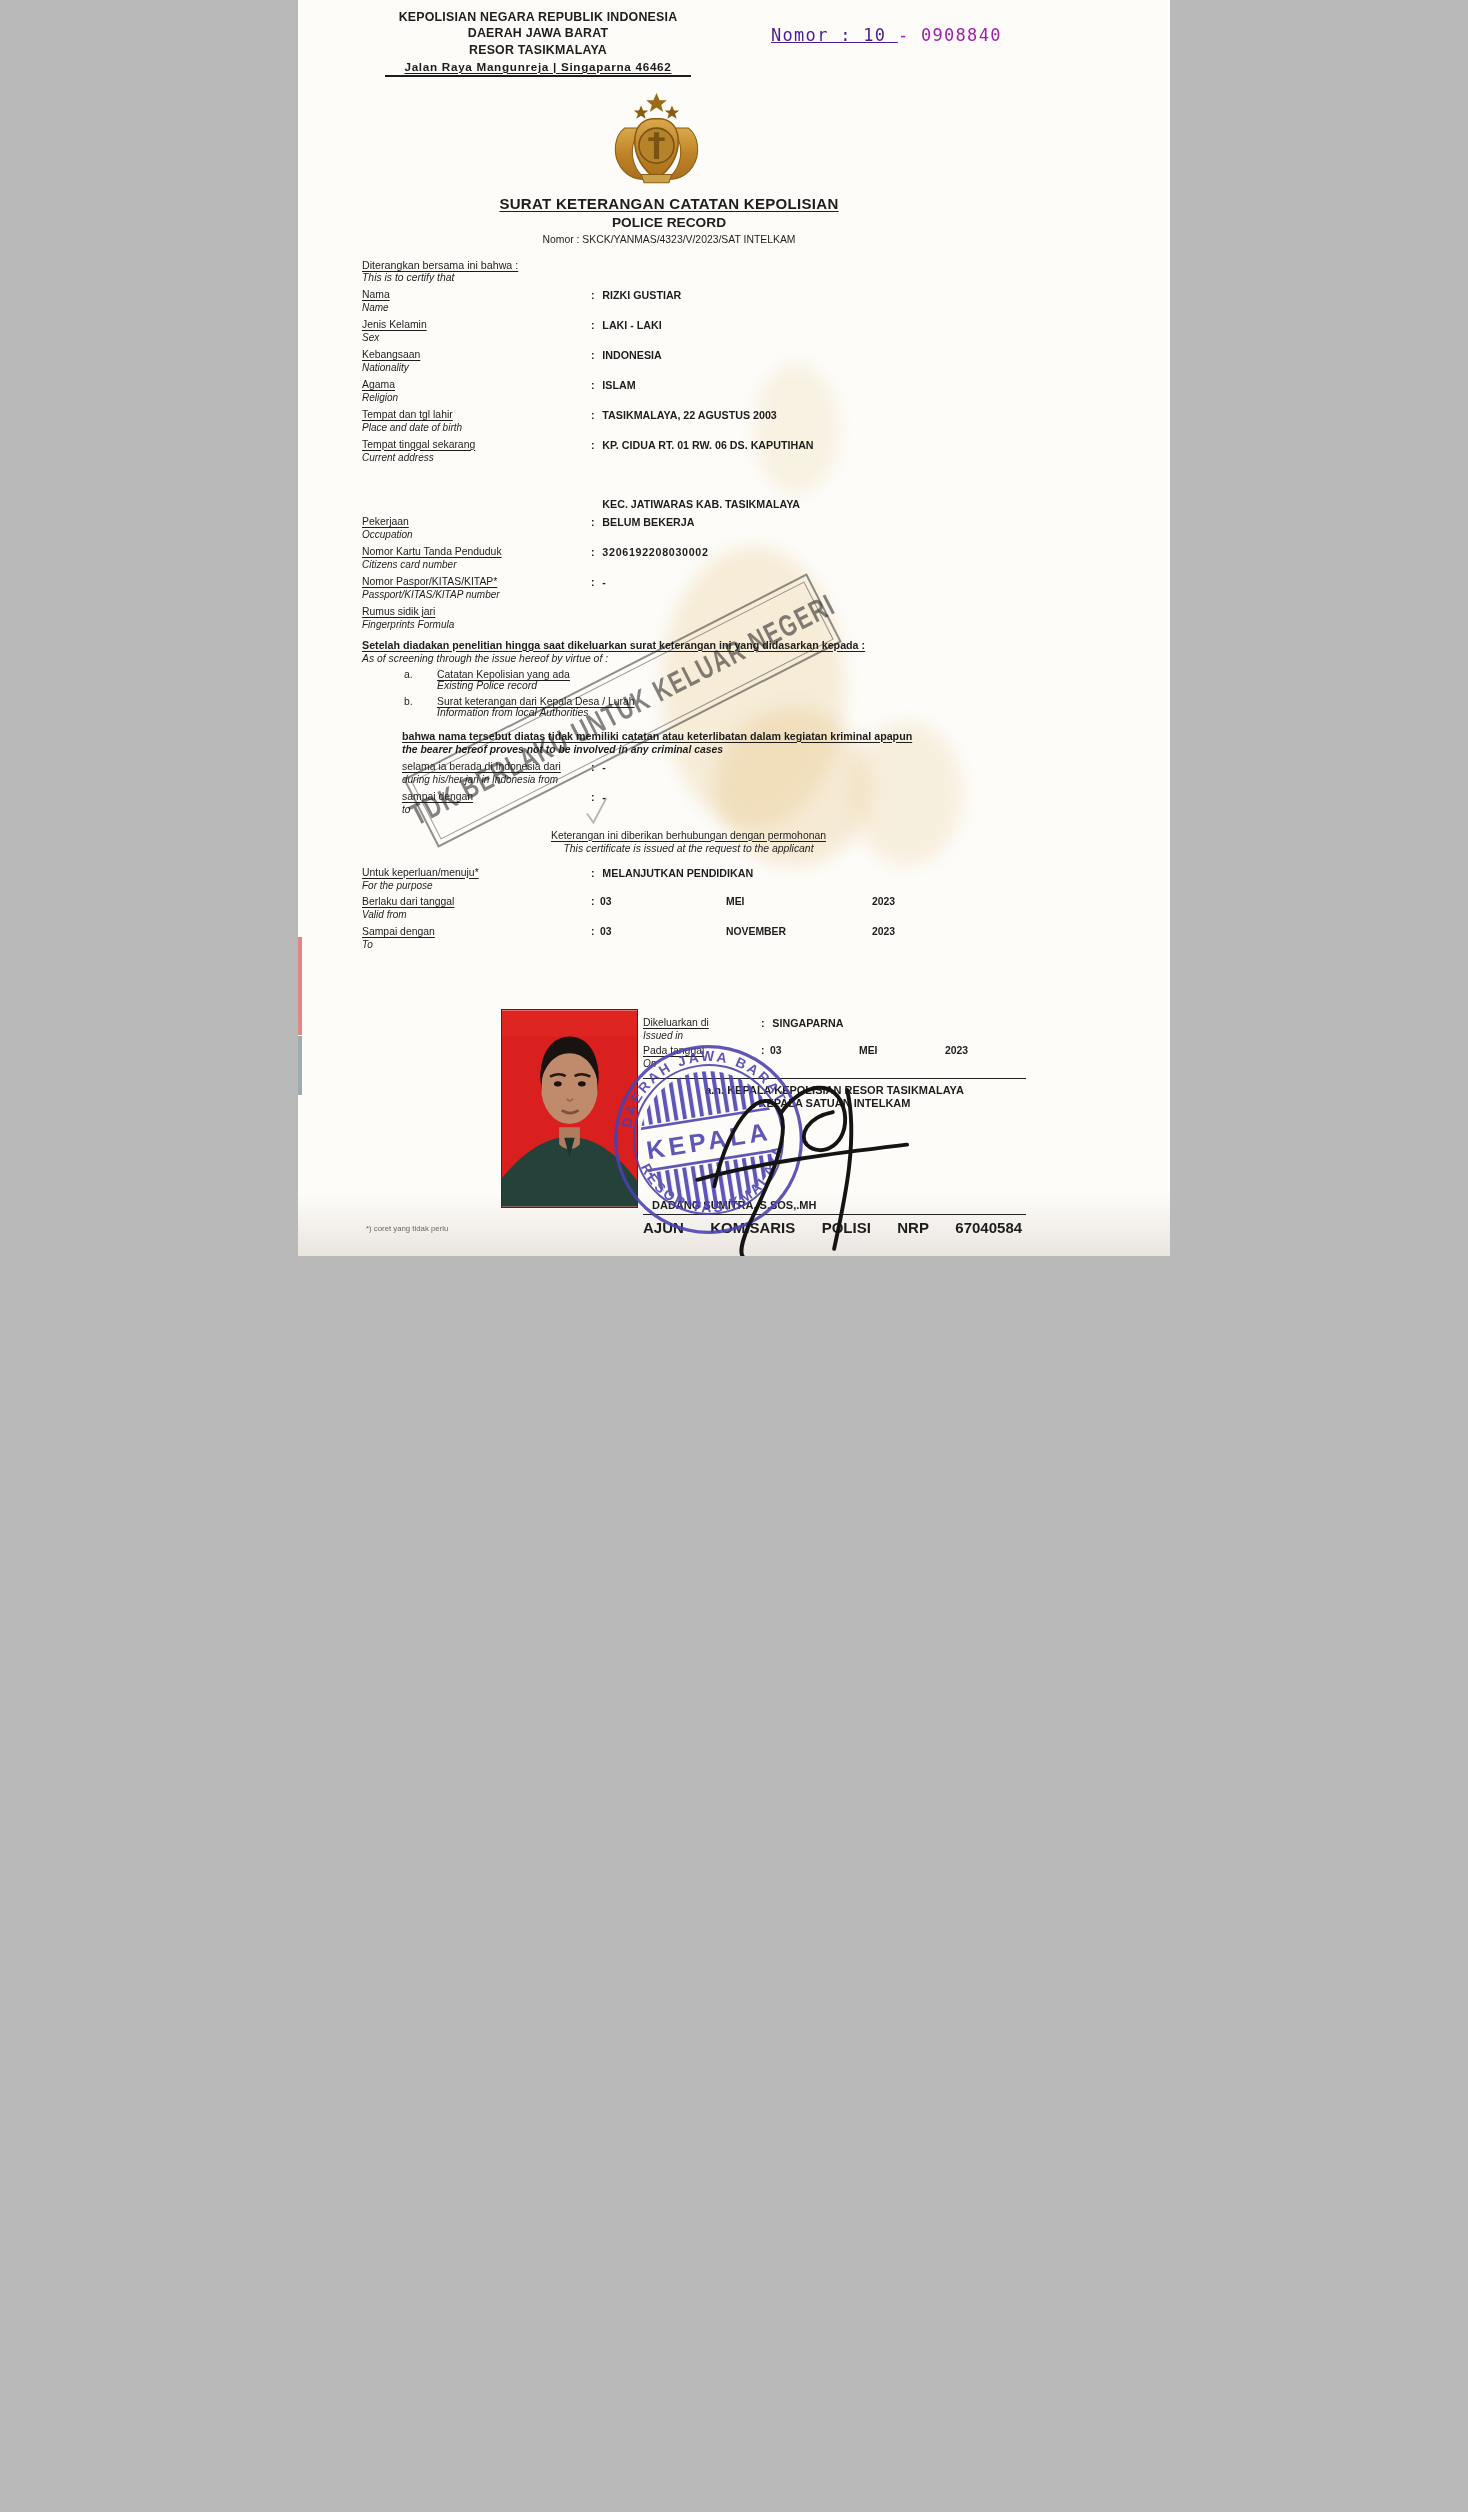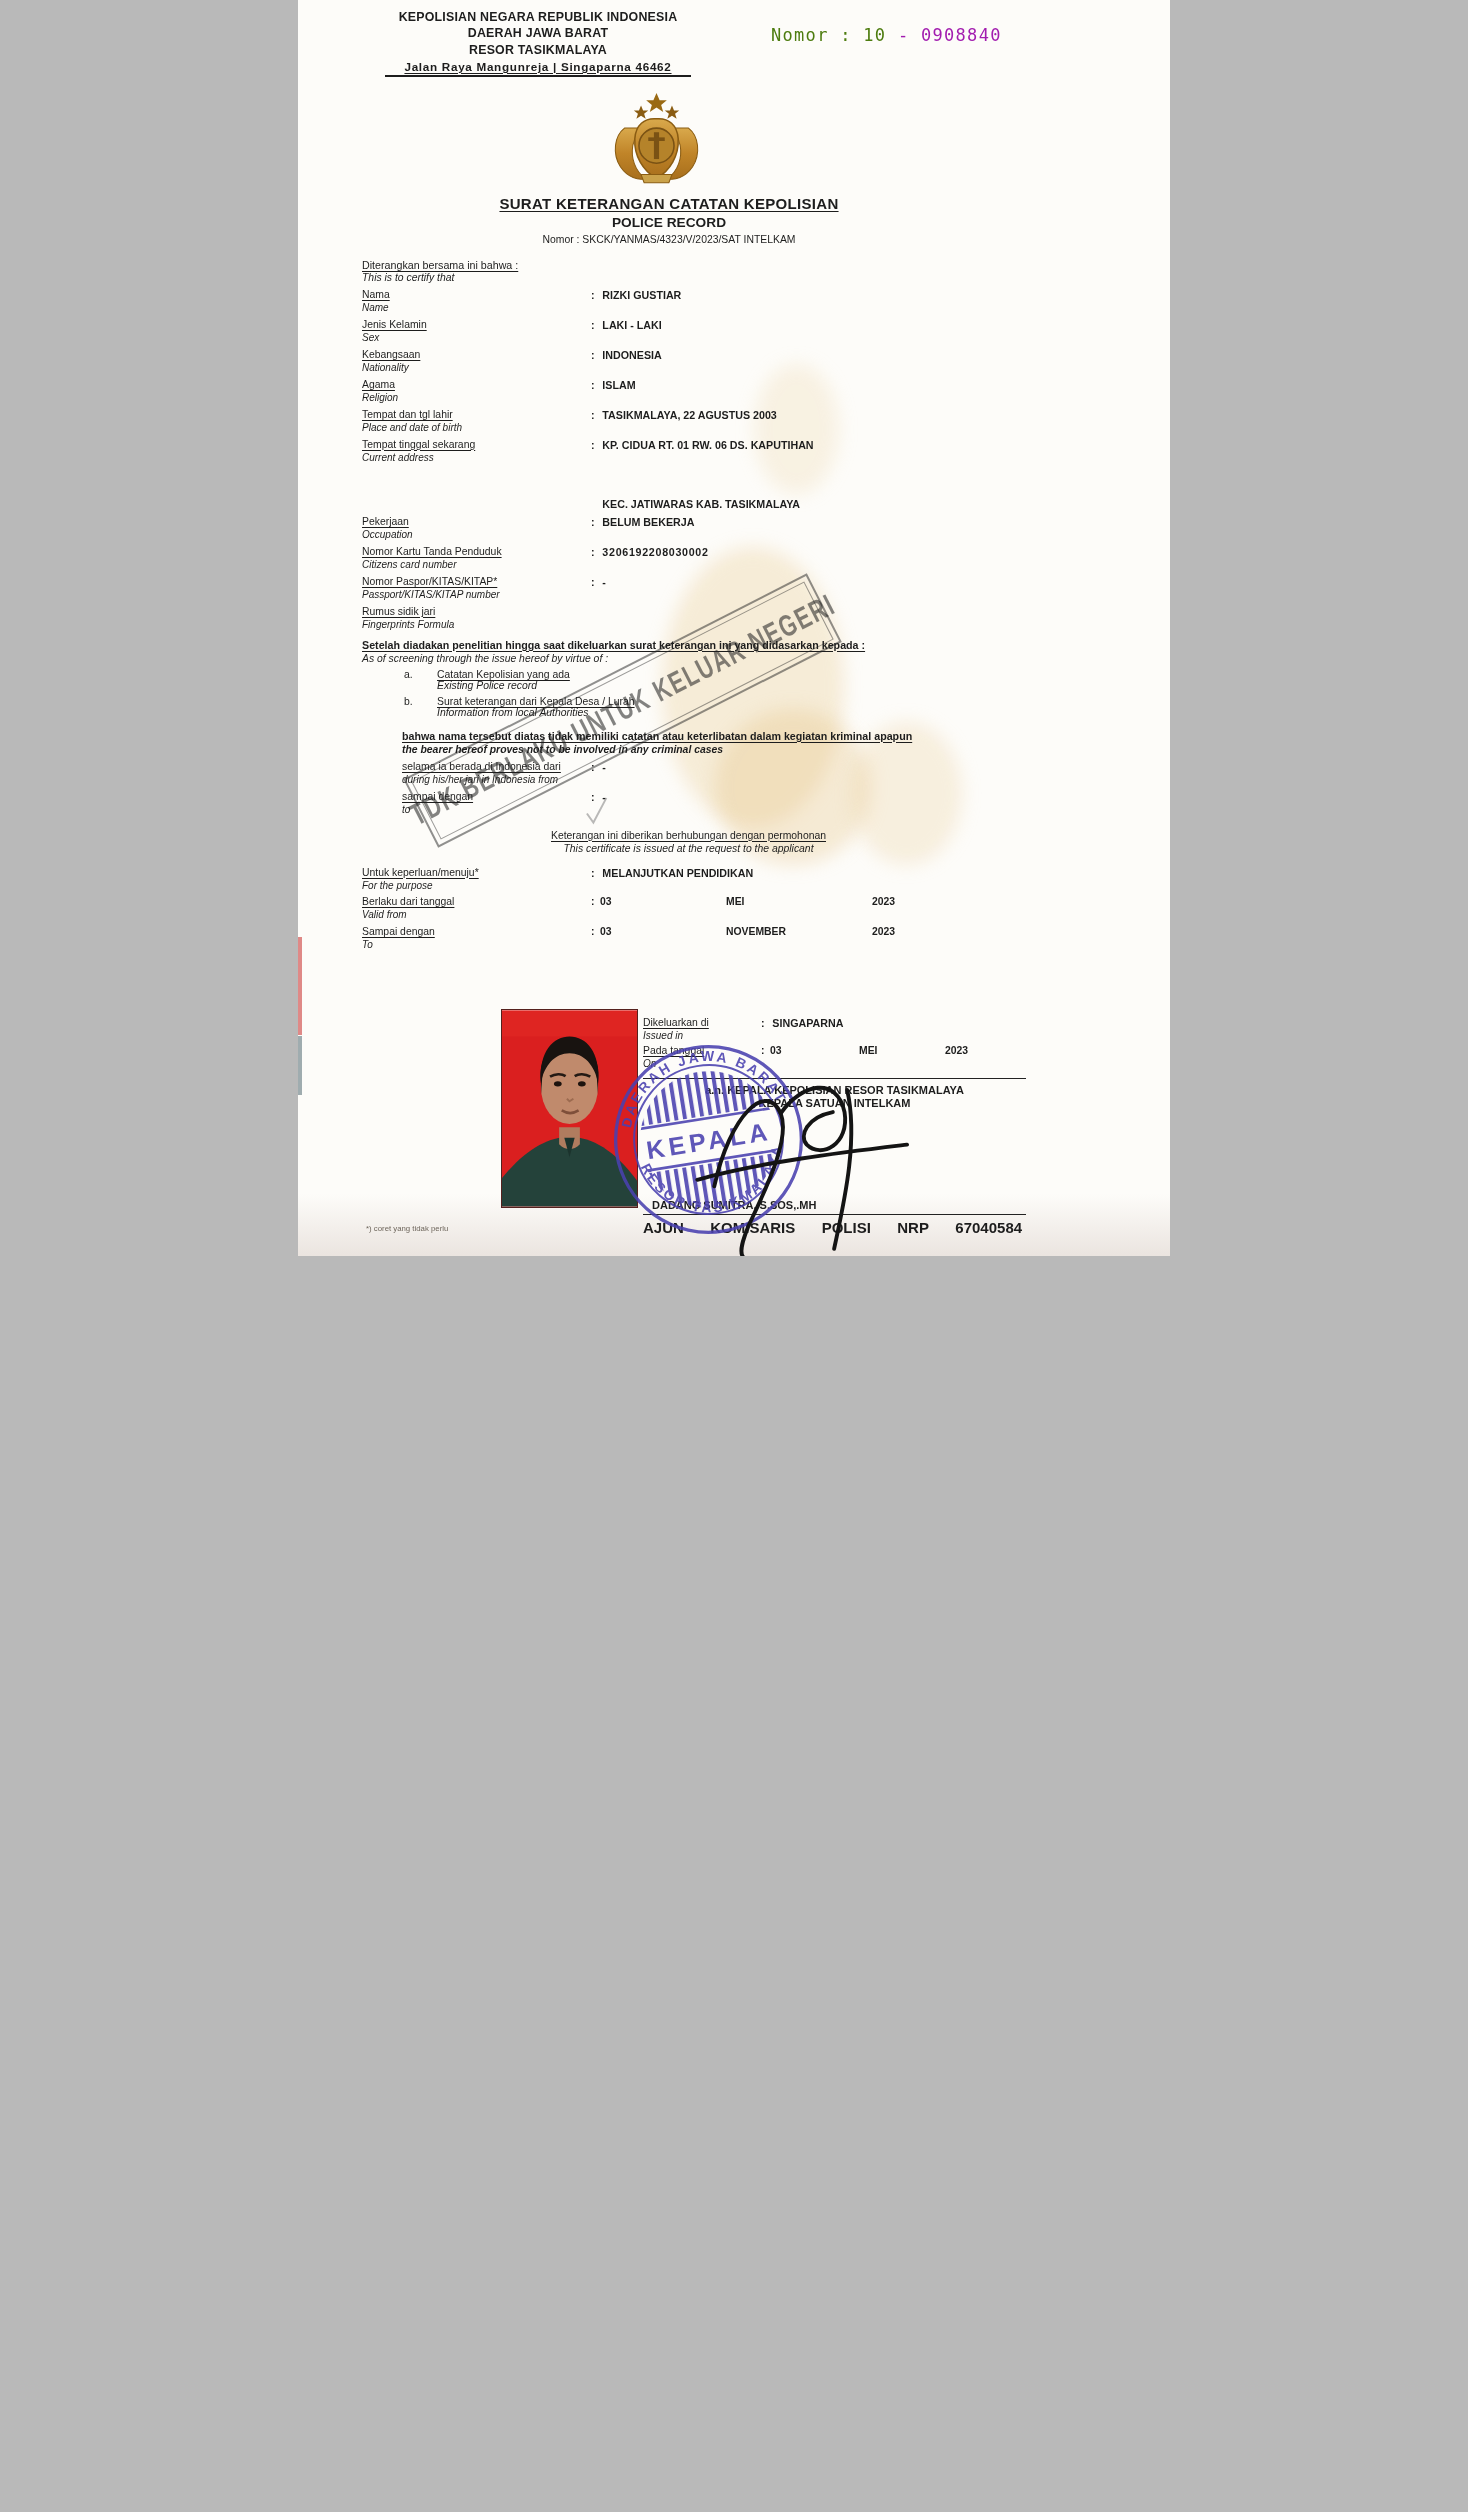--- a/index.html
+++ b/index.html
@@ -20,21 +20,21 @@
     background:linear-gradient(rgba(0,0,0,0),rgba(205,190,182,.38));pointer-events:none;}
   .edge-red{position:absolute;left:0;top:937px;width:3.9px;height:98px;background:rgba(198,42,42,.55);}
   .edge-teal{position:absolute;left:0;top:1036px;width:3.9px;height:59px;background:rgba(45,75,85,.45);}
   
   .hdr{position:absolute;left:87px;top:9px;width:306px;text-align:center;}
   .hdr .l{font-weight:bold;font-size:12.4px;line-height:16.3px;letter-spacing:0.2px;}
   .hdr .addr{font-size:11.7px;font-weight:bold;letter-spacing:0.7px;margin-top:2px;
     border-bottom:2px solid #1d1d1d;padding-bottom:2px;}
   .serial{position:absolute;left:473px;top:25px;font-family:"DejaVu Sans Mono",monospace;
     font-size:17px;letter-spacing:1.3px;white-space:nowrap;}
-  .serial .sp{color:#4d7c0f;}
+  .serial .sp{color:#4c1d95;text-decoration:underline;}
   .serial .sd{color:#a21caf;}
   
   .emblem{position:absolute;left:305px;top:92px;width:107px;height:98px;}
   
   .titleblk{position:absolute;left:13px;top:195px;width:716px;text-align:center;}
   .titleblk .t1{font-size:15px;font-weight:bold;letter-spacing:0.3px;}
   .titleblk .t2{font-size:13.7px;font-weight:bold;margin-top:3.3px;}
   .titleblk .t3{font-size:10.4px;margin-top:3.9px;}
   
   .content{position:absolute;left:64px;top:259px;width:653px;font-size:10.4px;}

